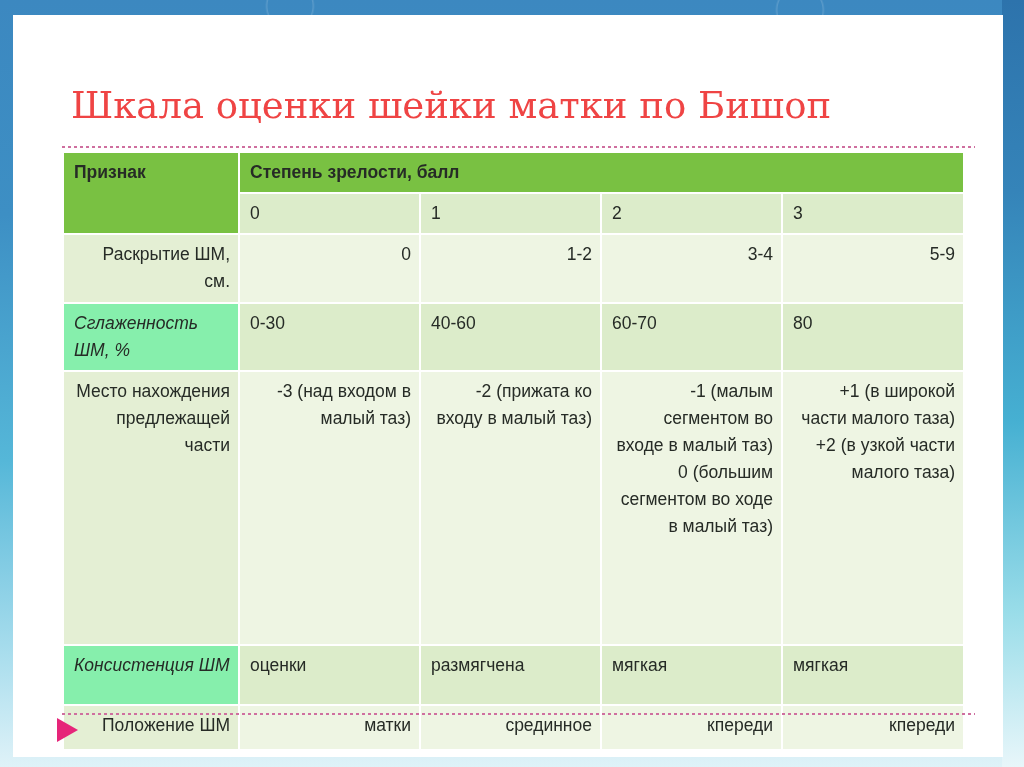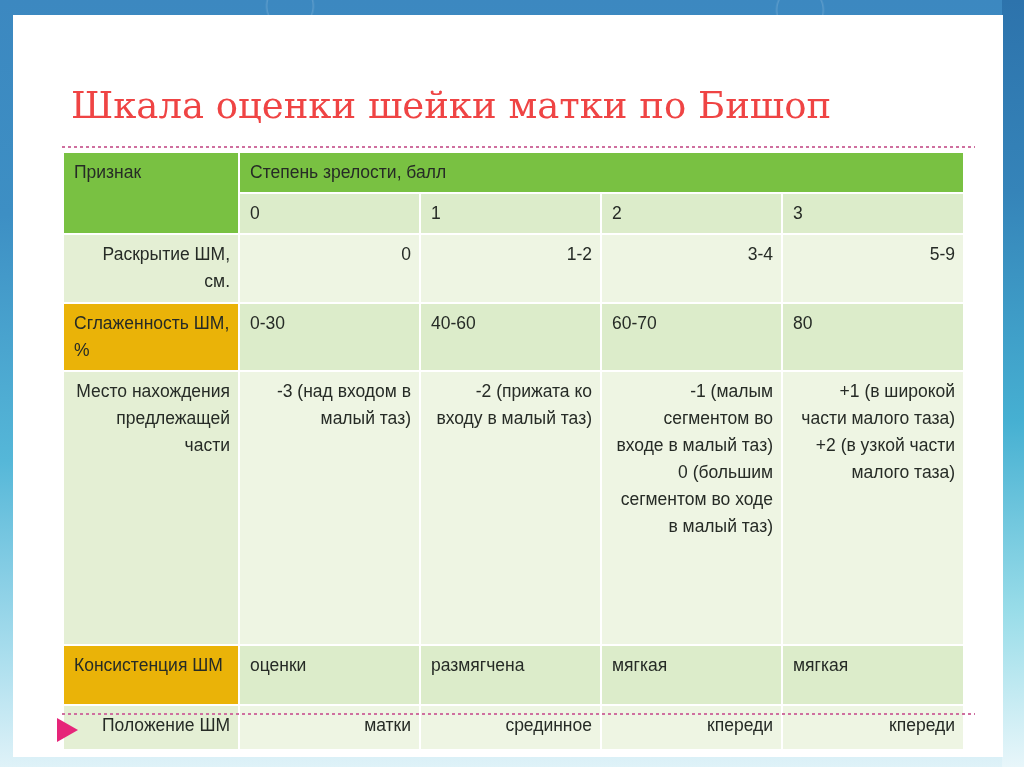--- a/index.html
+++ b/index.html
@@ -38,31 +38,31 @@
   table.bishop{
     position:absolute;left:49px;top:136px;width:901px;
     border-collapse:collapse;table-layout:fixed;
   }
   table.bishop td,table.bishop th{
     border:2px solid #ffffff;vertical-align:top;text-align:left;
     font-size:17.5px;line-height:1.55;color:#262b26;
     padding:6px 8px 6px 10px;white-space:pre-line;word-wrap:break-word;
   }
   th.green-hd{
-    background:#79c142;color:#ffffff;font-size:19px;font-weight:normal;
+    background:#79c142;color:#ffffff;font-size:19px;font-weight:bold;
     text-align:center;vertical-align:middle;white-space:normal;padding:4px 6px;
   }
   th.score-hd{
     background:#dcecca;color:#222;font-size:22px;font-weight:normal;
     text-align:center;vertical-align:middle;padding:2px;
   }
   tr.row-light td{background:#eef5e3;text-align:right;}
   tr.row-light td.label-col{background:#e4efd4;}
   tr.row-dark td{background:#dcecca;}
-  tr.row-dark td.label-col{background:#eab308;}
+  tr.row-dark td.label-col{background:#86efac;font-style:italic;}
   .arrow-triangle{
     position:absolute;left:44px;top:703px;width:0;height:0;
     border-left:21px solid #e62579;
     border-top:12px solid transparent;
     border-bottom:12px solid transparent;
   }
 </style>
 </head>
 <body>
 

